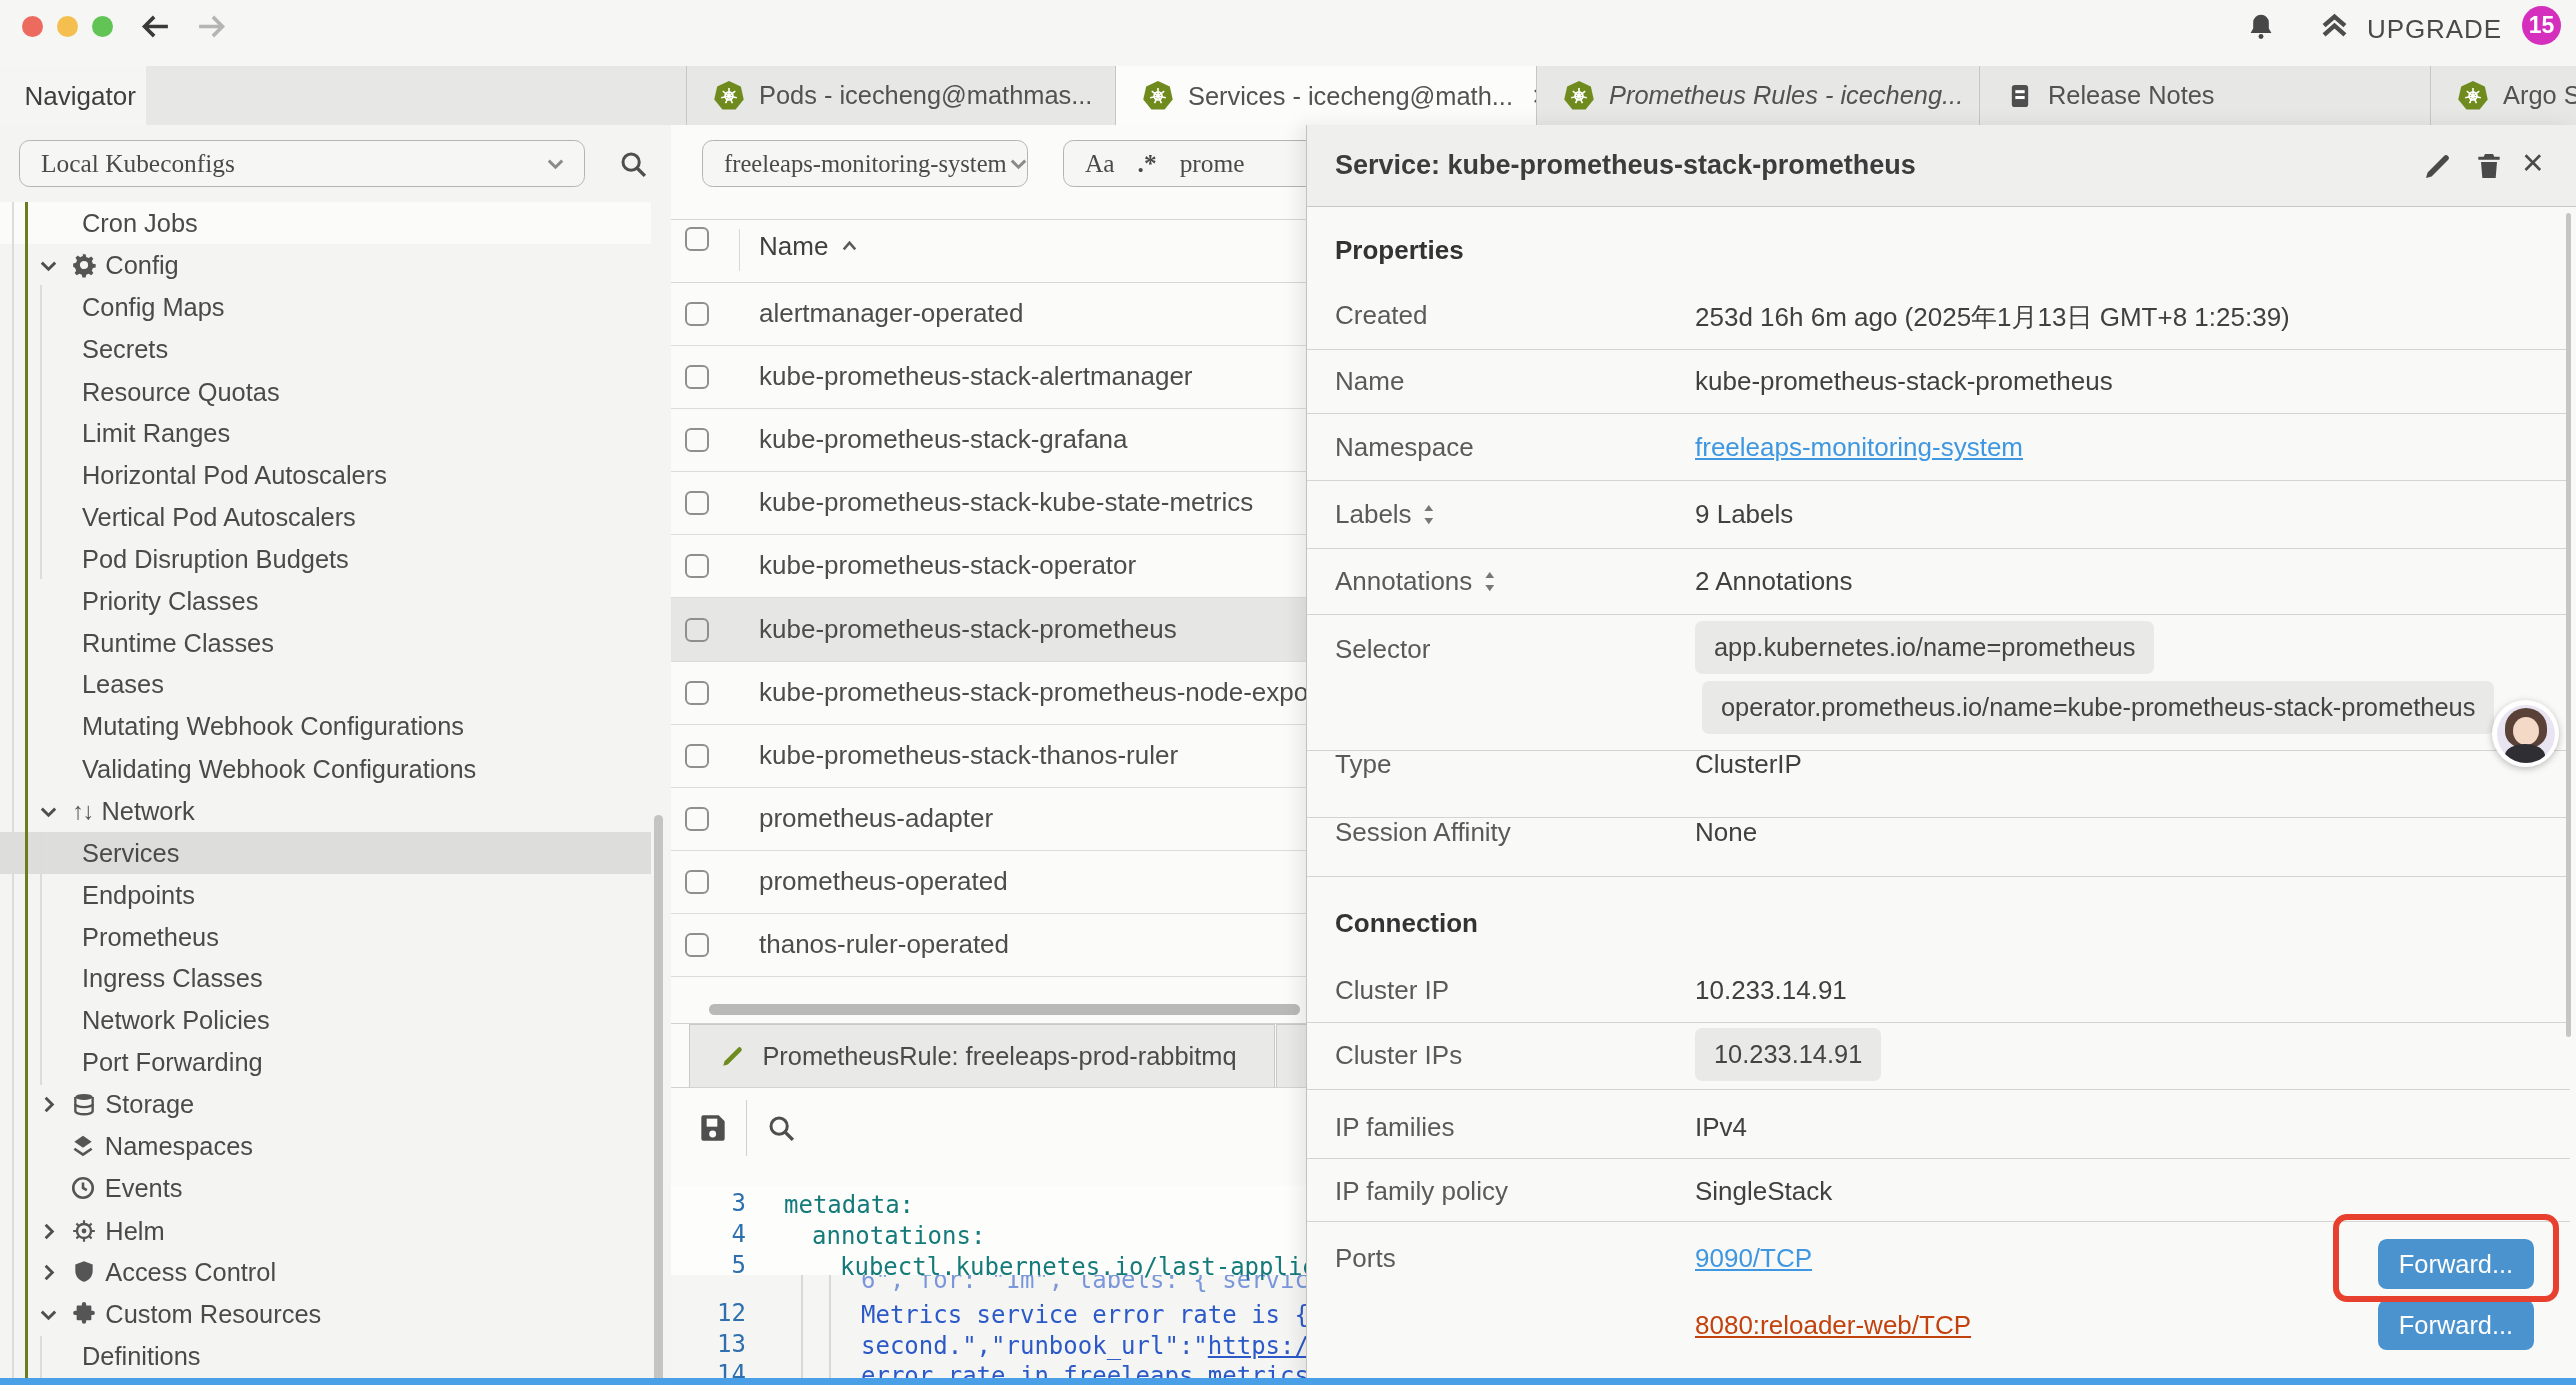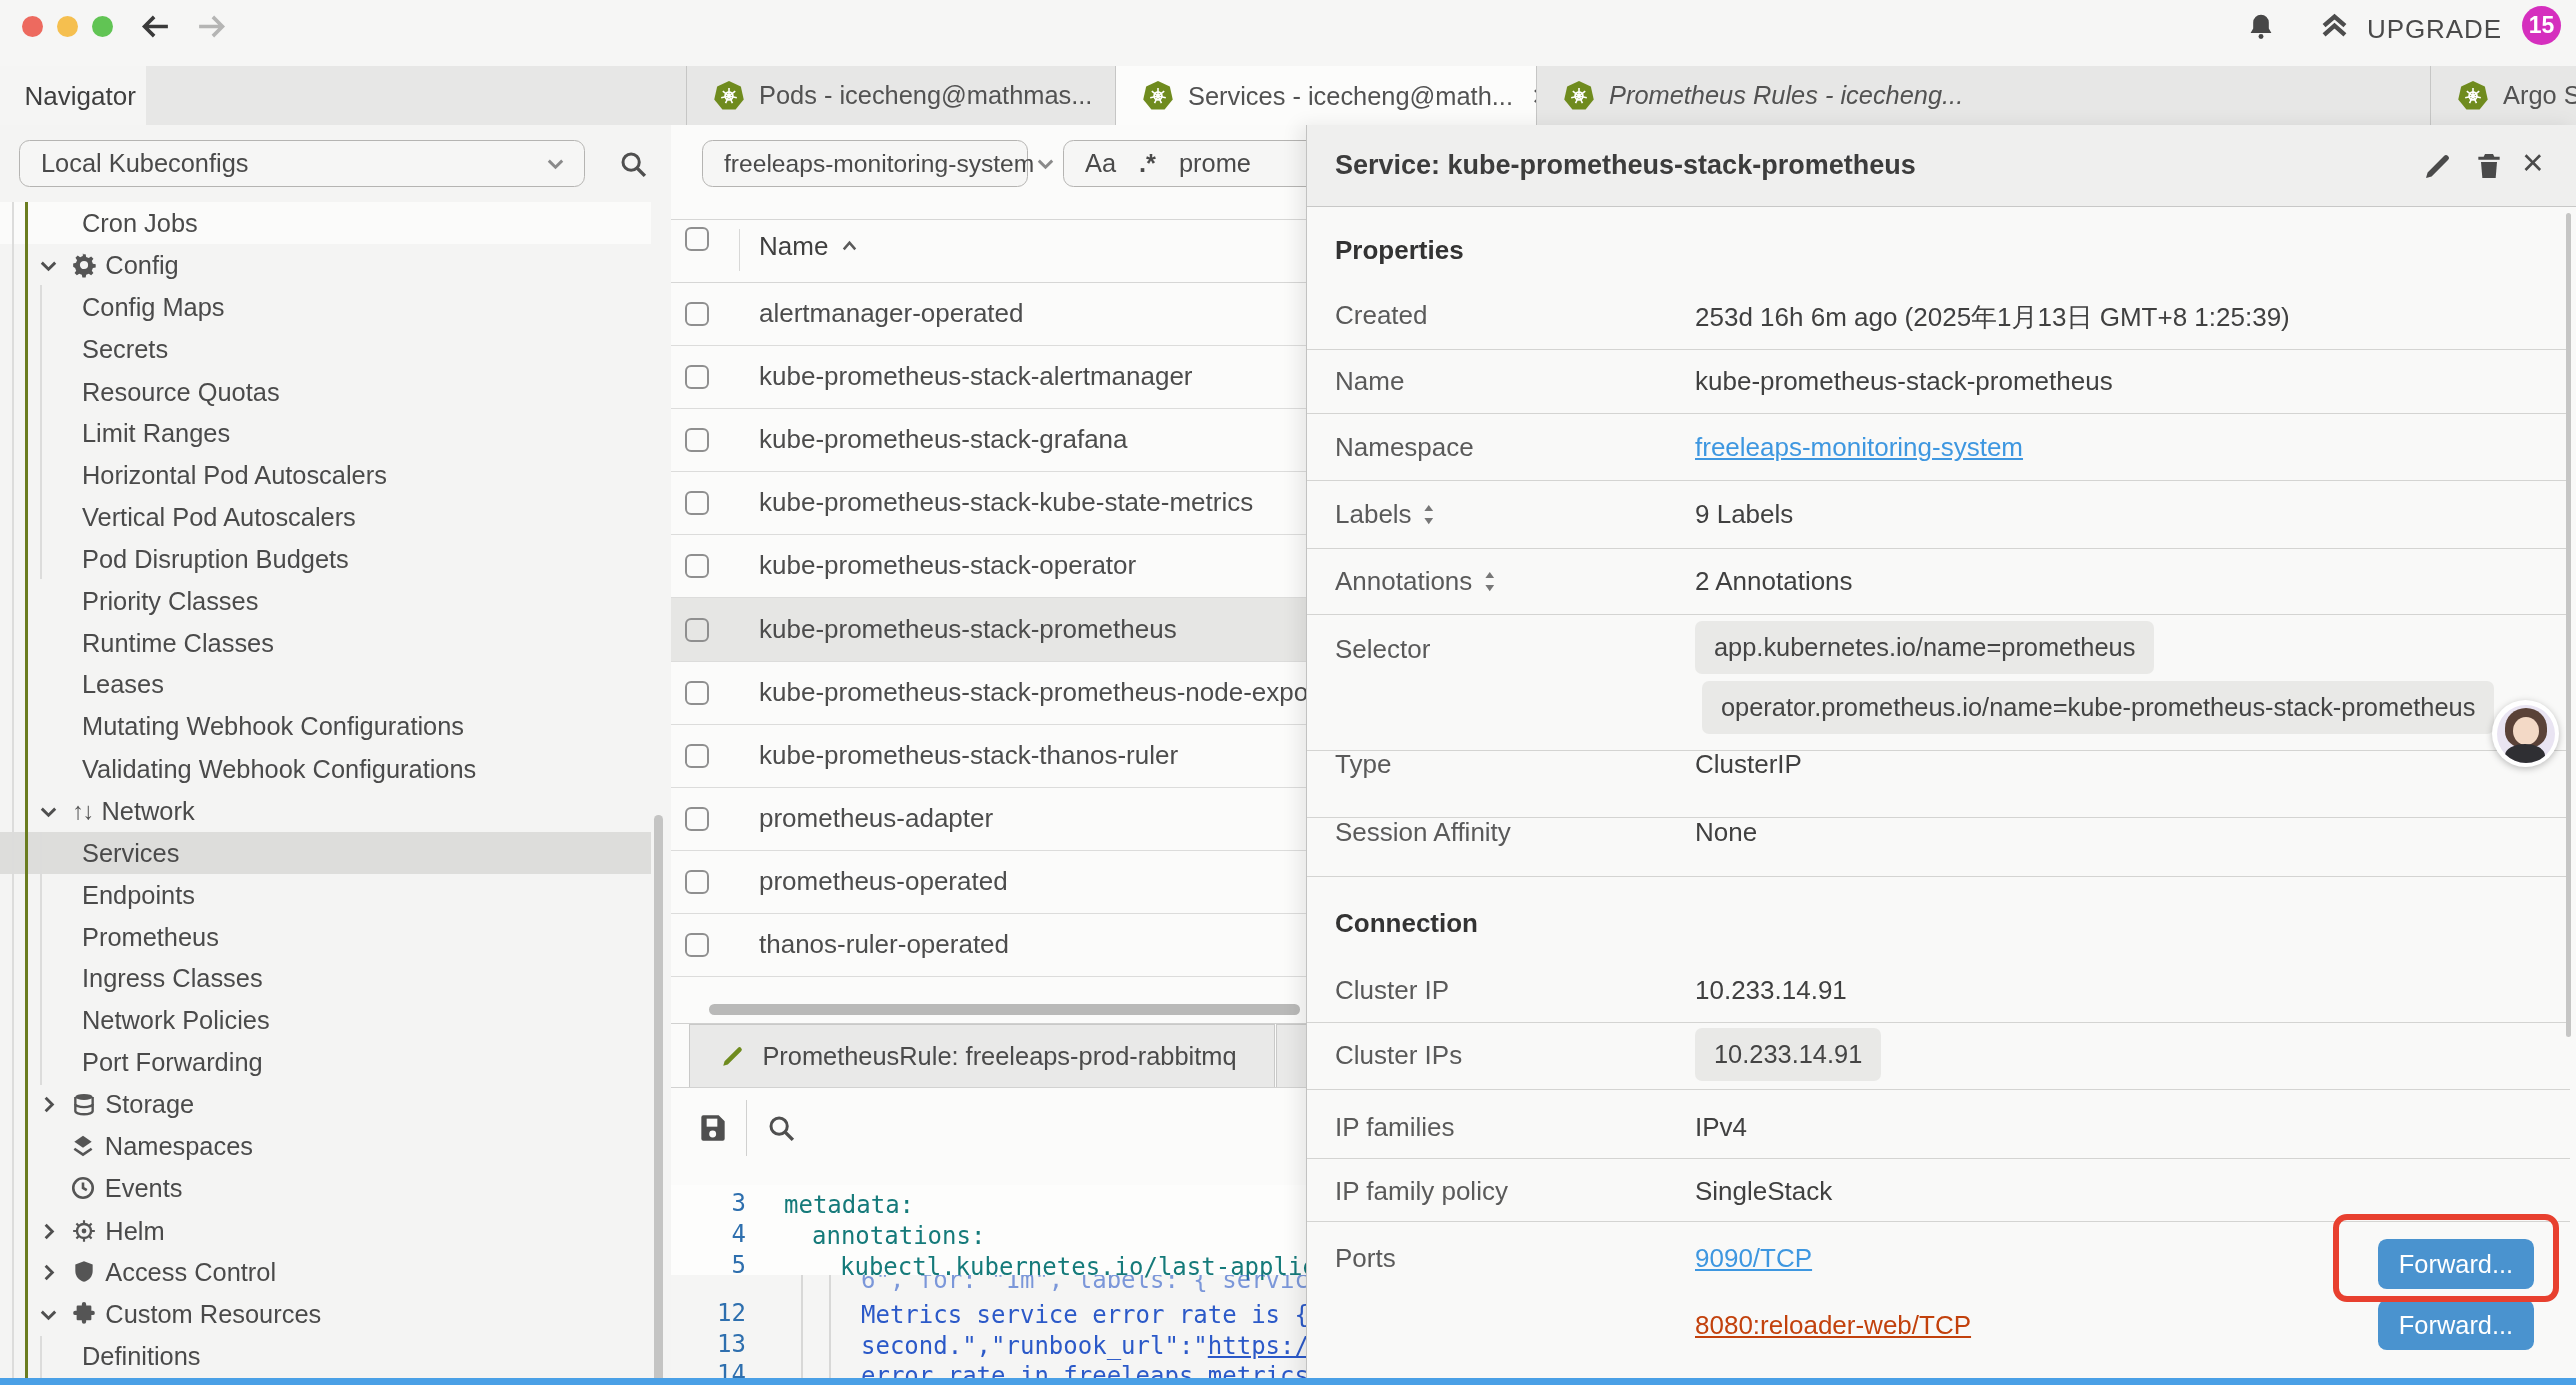--- a/index.html
+++ b/index.html
@@ -29,21 +29,21 @@
   .tab .k8s{width:32px;height:32px;margin-left:26px;flex:0 0 auto;}
   .tab .doc{width:28px;height:32px;margin-left:26px;flex:0 0 auto;color:#4f4f4f;}
   .tab .tlabel{margin-left:14px;font-size:25.4px;color:#525252;white-space:nowrap;}
   .tab .tlabel.it{font-style:italic;}
   .tab .closex{margin-left:19px;font-size:30px;color:#555;line-height:1;}
 
   
   .sidebar{left:0;top:125px;width:671px;height:1260px;background:#f4f4f3;border-right:0.9px solid #cfcfce;overflow:hidden;}
   .combo{height:47px;border:1.8px solid #b5b4b2;border-radius:10.5px;background:#f6f6f5;
     display:flex;align-items:center;justify-content:space-between;box-sizing:border-box;}
-  .combo .ctext{margin-left:21px;font-size:25.4px;color:#4a4a4a;white-space:nowrap;}
+  .combo .ctext{margin-left:21px;font-size:25.4px;color:#4a4a4a;white-space:nowrap;font-family:Liberation Serif, serif;}
   .combo .cchev{width:23px;height:23px;margin-right:17.5px;color:#8a8a8a;flex:0 0 auto;}
   .sicon{width:30px;height:30px;color:#4f4f4f;}
   .vguide{width:1.8px;background:#dcdcdb;}
   .vguide.olive{width:2.6px;background:#6b7d20;}
   .ni{position:absolute;left:0;width:651px;height:42px;display:flex;align-items:center;color:#4a4a4a;font-size:25.4px;}
   .ni .chev{margin-left:37px;width:23px;height:23px;color:#4f4f4f;flex:0 0 auto;}
   .ni .gicon{margin-left:10.5px;width:26px;height:26px;color:#555;flex:0 0 auto;}
   .ni .gicon.noexp{margin-left:70px;}
   .ni .glabel{margin-left:8.8px;white-space:nowrap;}
   .ni .clabel{margin-left:82px;white-space:nowrap;}
@@ -243,20 +243,28 @@
     <span class="closex">×</span>
   </div>
   <div class="abs tab" style="left:1536px;width:443px">
     <span class="k8s icon">
         <svg viewBox="0 0 36 36" width="32" height="32">
           <use href="#i-k8s"></use>
         </svg>
       </span>
     <span class="tlabel it">Prometheus Rules - icecheng...</span>
   </div>
+  <div class="abs tab" style="left:1979px;width:452px">
+    <span class="doc icon">
+        <svg viewBox="0 0 32 36" width="28" height="32">
+          <use href="#i-doc"></use>
+        </svg>
+      </span>
+    <span class="tlabel">Release Notes</span>
+  </div>
   <div class="abs tab" style="left:2430px;width:146px">
     <span class="k8s icon">
         <svg viewBox="0 0 36 36" width="32" height="32">
           <use href="#i-k8s"></use>
         </svg>
       </span>
     <span class="tlabel">Argo Se</span>
   </div>
 
   <div class="abs sidebar">

